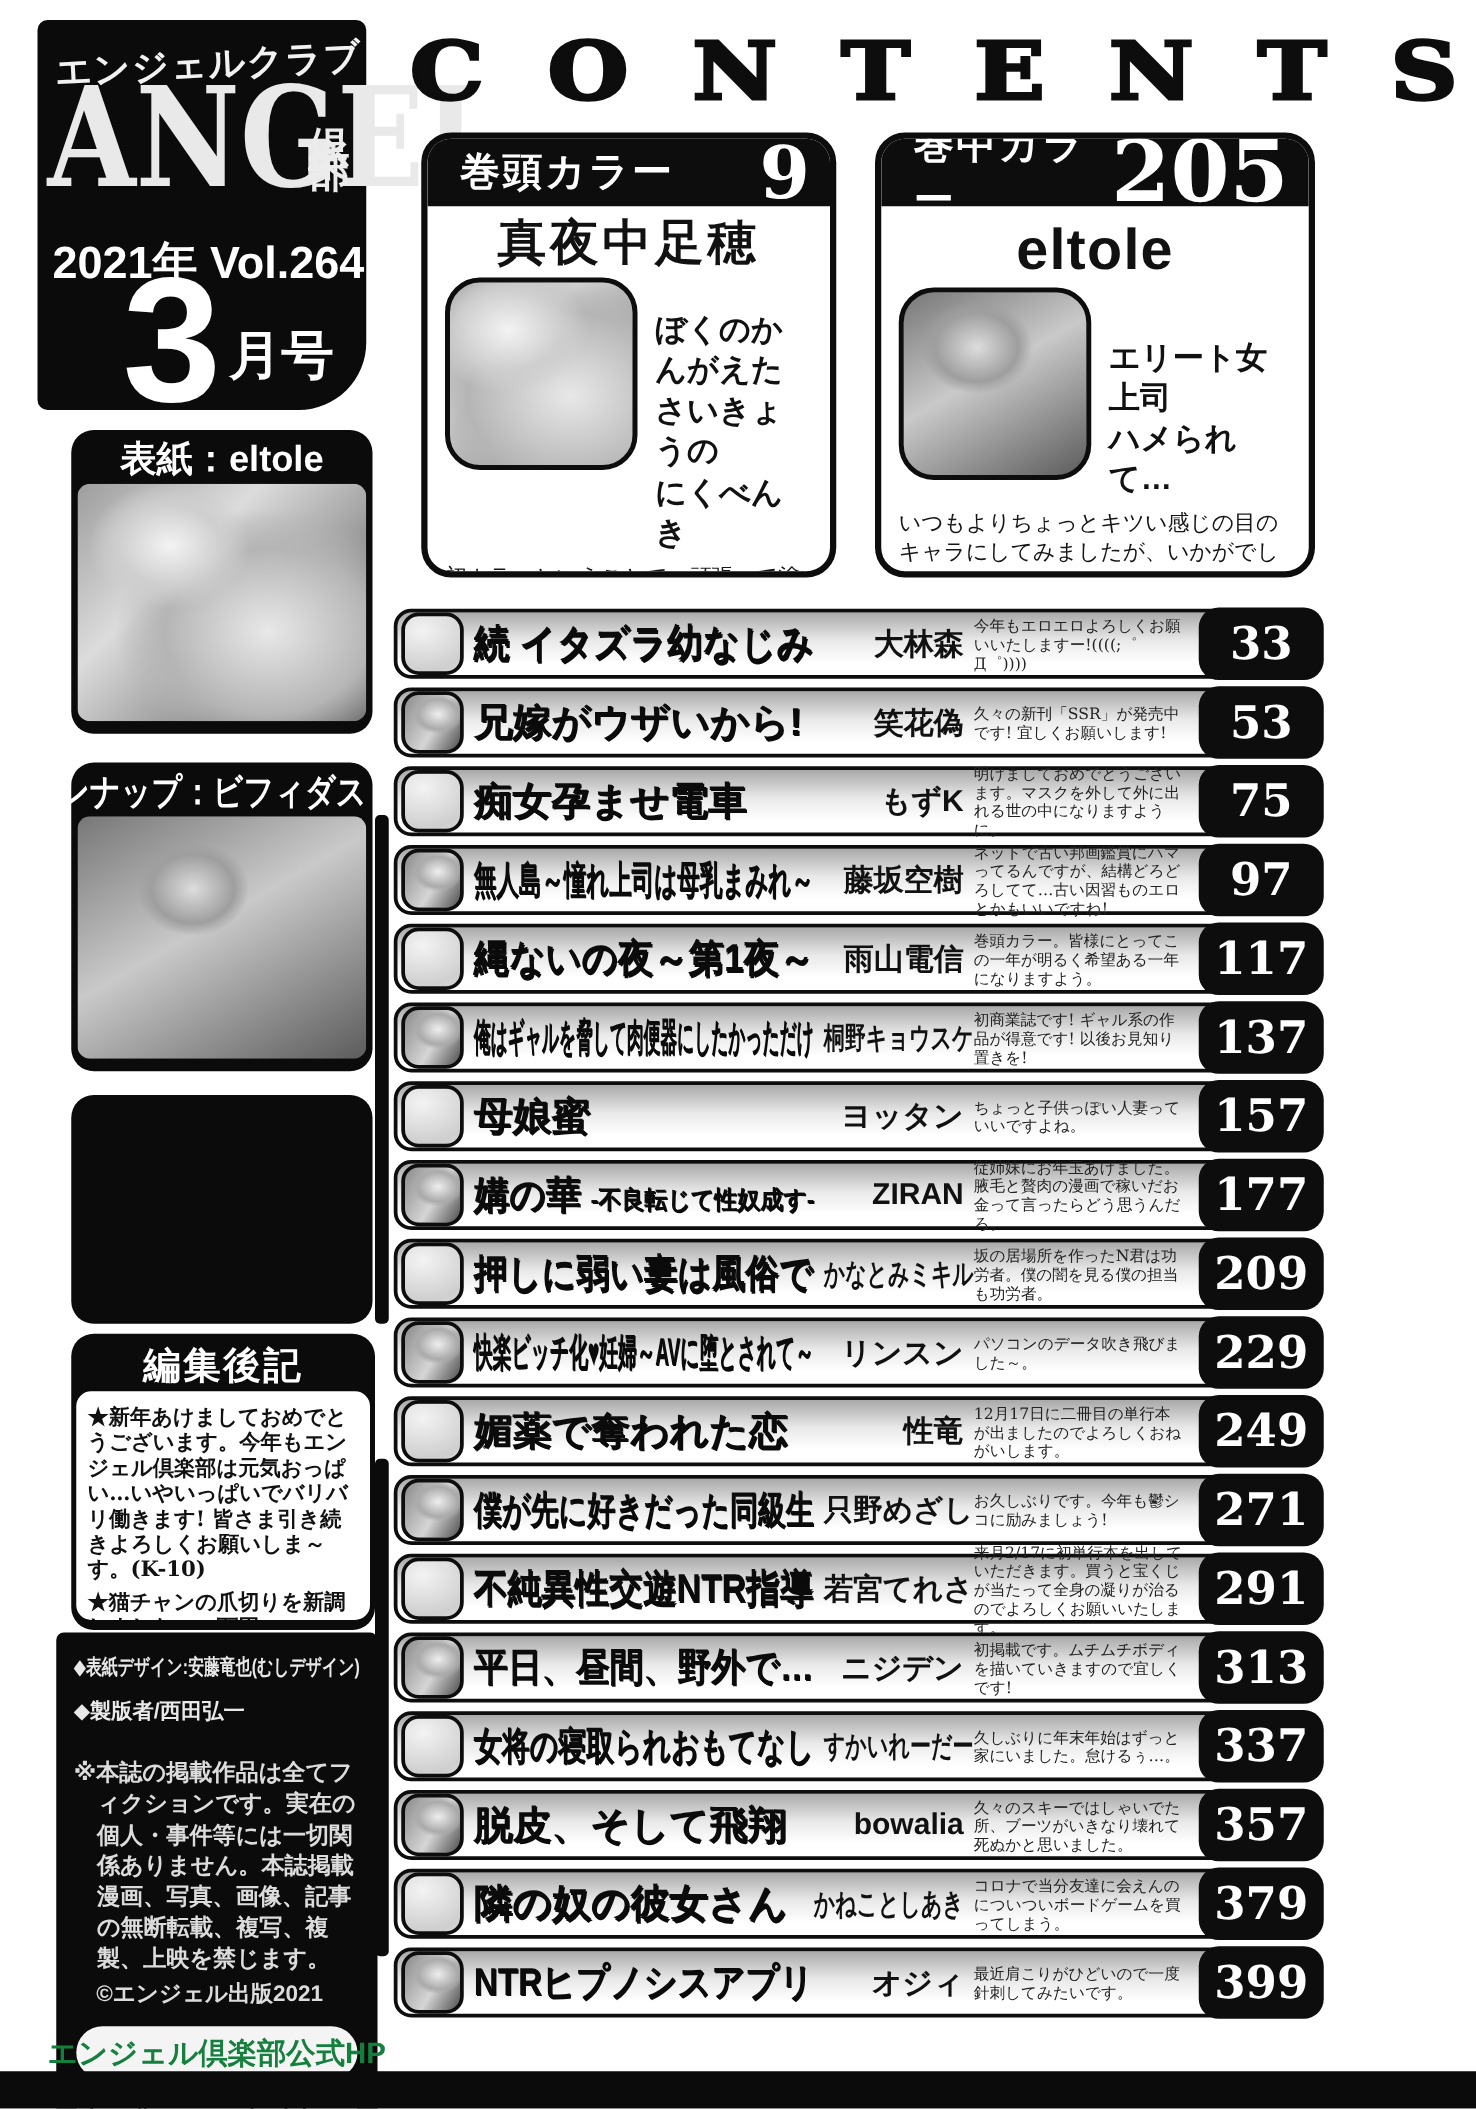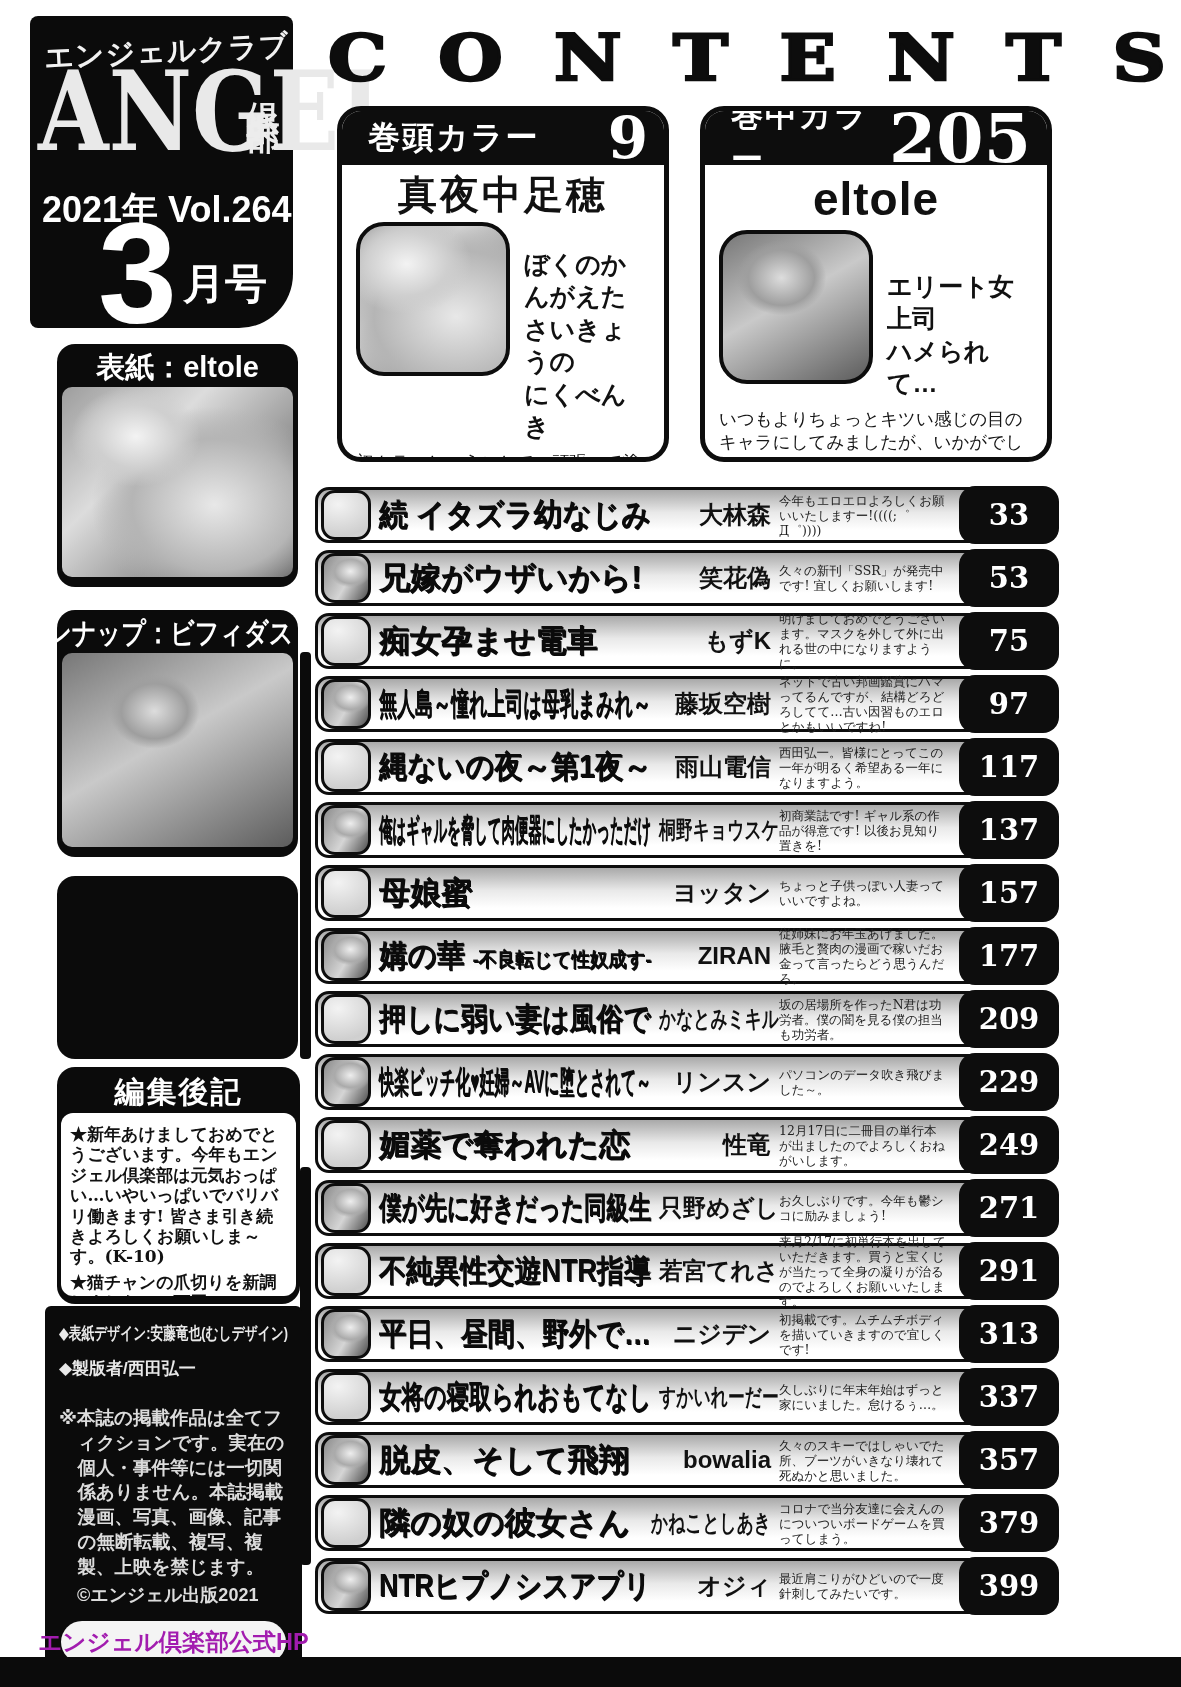--- a/index.html
+++ b/index.html
@@ -61,21 +61,21 @@
   .e-mid{flex:1;display:flex;justify-content:space-between;align-items:center;min-width:0;}
   .fit{display:inline-block;white-space:nowrap;transform-origin:0 50%;overflow:visible;}
   .e-title{font-weight:bold;font-size:31px;letter-spacing:0;max-width:68%;color:#0b0b0b;
            text-shadow:1px 1px 0 #0b0b0b;}
   .e-subtitle{font-size:20px;font-weight:bold;margin-left:8px;}
   .e-author{font-weight:bold;font-size:24px;max-width:30%;margin:0 8px;}
   .e-comment{width:170px;flex:none;font-family:"DejaVu Serif",serif;font-size:12.5px;line-height:1.2;
              color:#222;align-self:center;}
   .e-page{position:absolute;right:-10px;top:-4px;bottom:-4px;width:100px;background:#0d0d0d;
           border-radius:16px;display:flex;align-items:center;justify-content:center;
-          color:#fff;font-family:"DejaVu Serif",serif;font-weight:bold;font-size:29px;}
+          color:#fff;font-family:"DejaVu Serif",serif;font-weight:bold;font-size:36px;}
   
   .side-box{position:absolute;left:57px;width:241px;background:#0b0b0b;border-radius:18px;
             box-sizing:border-box;padding:5px;}
   .side-label{height:38px;display:flex;align-items:center;justify-content:center;color:#fff;
               font-weight:bold;font-size:29px;white-space:nowrap;}
   .side-art{border-radius:10px;height:calc(100% - 43px);}
   .cover-box{top:344px;height:243px;}
   .pinup-box{top:610px;height:247px;}
   .empty-box{position:absolute;left:57px;top:876px;width:241px;height:183px;background:#0b0b0b;border-radius:18px;}
   .editors-box{position:absolute;left:57px;top:1067px;width:243px;height:237px;background:#0b0b0b;
@@ -87,21 +87,21 @@
   .editors-para{font-family:"DejaVu Serif",serif;font-weight:600;font-size:17px;line-height:1.2;
                 margin:5px 0;color:#111;}
   .credits{position:absolute;left:45px;top:1306px;width:257px;height:381px;background:#0b0b0b;
            box-sizing:border-box;padding:16px 14px 0;border-radius:6px 6px 0 0;}
   .credit-line{color:#e9e9e9;font-weight:bold;font-size:17px;margin-bottom:12px;max-width:100%;}
   .credit-disclaimer{color:#dcdcdc;font-weight:bold;font-size:18.5px;line-height:1.34;margin:14px 0 4px;
                      padding-left:1em;text-indent:-1em;}
   .credit-copy{color:#dcdcdc;font-weight:bold;font-size:18px;padding-left:1em;}
   .hp-pill{margin:14px auto 0;width:225px;height:42px;background:#f4f4f4;border-radius:22px;
            display:flex;align-items:center;justify-content:center;font-weight:bold;font-size:23.5px;
-           color:#a21caf;white-space:nowrap;}
+           color:#15803d;white-space:nowrap;}
   .url-bar{margin:10px auto 0;width:229px;height:44px;background:#fff;border:2px solid #555;
            display:flex;align-items:center;justify-content:space-between;box-sizing:border-box;
            padding:0 8px 0 10px;}
   .url-text{font-weight:bold;font-size:22.5px;color:#0b0b0b;white-space:nowrap;max-width:185px;}
   .url-arrow{color:#0b0b0b;font-size:19px;}
   
   .strip{position:absolute;left:300px;width:11px;background:#0b0b0b;border-radius:4px;}
   .strip.a{top:652px;height:407px;}
   .strip.b{top:1167px;height:398px;}
   .footer-bar{position:absolute;left:0;top:1657px;width:1181px;height:30px;background:#0b0b0b;}
@@ -217,21 +217,21 @@
       <div class="e-page">97</div>
     </div>
       <div class="row">
       <div class="thumb art"></div>
       <div class="e-mid">
         <span class="e-title fit" style="transform: scaleX(0.913);">
           <span>縄ないの夜～第1夜～</span>
         </span>
         <span class="e-author fit">雨山電信</span>
       </div>
-      <div class="e-comment">西田弘一。皆様にとってこの一年が明るく希望ある一年になりますよう。</div>
+      <div class="e-comment">巻頭カラー。皆様にとってこの一年が明るく希望ある一年になりますよう。</div>
       <div class="e-page">117</div>
     </div>
       <div class="row">
       <div class="thumb art"></div>
       <div class="e-mid">
         <span class="e-title fit" style="transform: scaleX(0.431);">
           <span>俺はギャルを脅して肉便器にしたかっただけ</span>
         </span>
         <span class="e-author fit" style="transform: scaleX(0.702);">桐野キョウスケ</span>
       </div>

